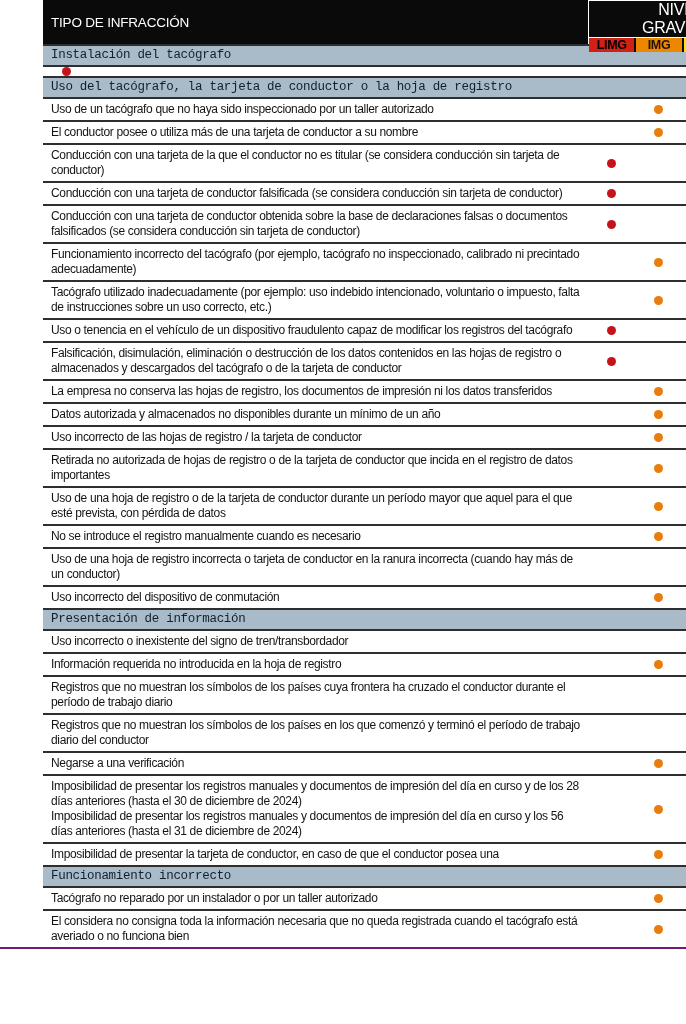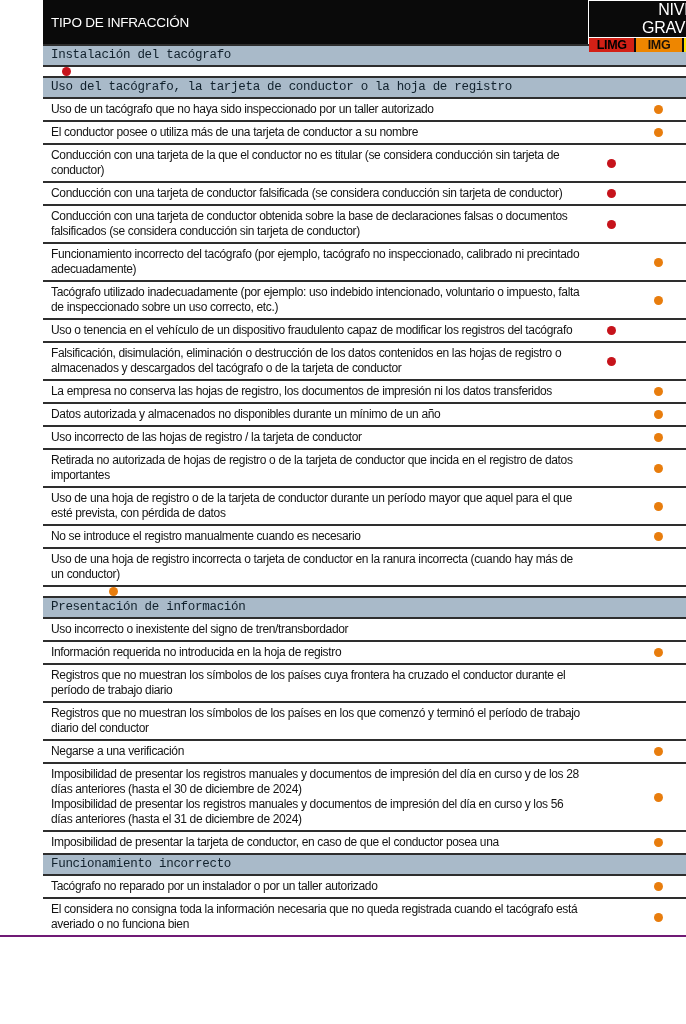--- a/index.html
+++ b/index.html
@@ -194,21 +194,21 @@
         <div class="cell-text">Funcionamiento incorrecto del tacógrafo (por ejemplo, tacógrafo no inspeccionado, calibrado ni precintado adecuadamente)</div>
         <div class="cell-sev">
           <div class="sev-col"></div>
           <div class="sev-col">
             <span class="dot" style="background: rgb(232, 125, 13);"></span>
           </div>
           <div class="sev-col"></div>
         </div>
       </div>
       <div class="trow">
-        <div class="cell-text">Tacógrafo utilizado inadecuadamente (por ejemplo: uso indebido intencionado, voluntario o impuesto, falta de inspeccionado sobre un uso correcto, etc.)</div>
+        <div class="cell-text">Tacógrafo utilizado inadecuadamente (por ejemplo: uso indebido intencionado, voluntario o impuesto, falta de instrucciones sobre un uso correcto, etc.)</div>
         <div class="cell-sev">
           <div class="sev-col"></div>
           <div class="sev-col">
             <span class="dot" style="background: rgb(232, 125, 13);"></span>
           </div>
           <div class="sev-col"></div>
         </div>
       </div>
       <div class="trow">
         <div class="cell-text">Uso o tenencia en el vehículo de un dispositivo fraudulento capaz de modificar los registros del tacógrafo</div>
@@ -294,20 +294,21 @@
         <div class="cell-text">Uso de una hoja de registro incorrecta o tarjeta de conductor en la ranura incorrecta (cuando hay más de un conductor)</div>
         <div class="cell-sev">
           <div class="sev-col"></div>
           <div class="sev-col"></div>
           <div class="sev-col">
             <span class="dot" style="background: rgb(255, 225, 28);"></span>
           </div>
         </div>
       </div>
       <div class="trow">
+        <div class="cell-text">Uso incorrecto del dispositivo de conmutación</div>
         <div class="cell-sev">
           <div class="sev-col"></div>
           <div class="sev-col">
             <span class="dot" style="background: rgb(232, 125, 13);"></span>
           </div>
           <div class="sev-col"></div>
         </div>
       </div>
       <div class="trow section">
         <div class="cell-text">Presentación de información</div>

